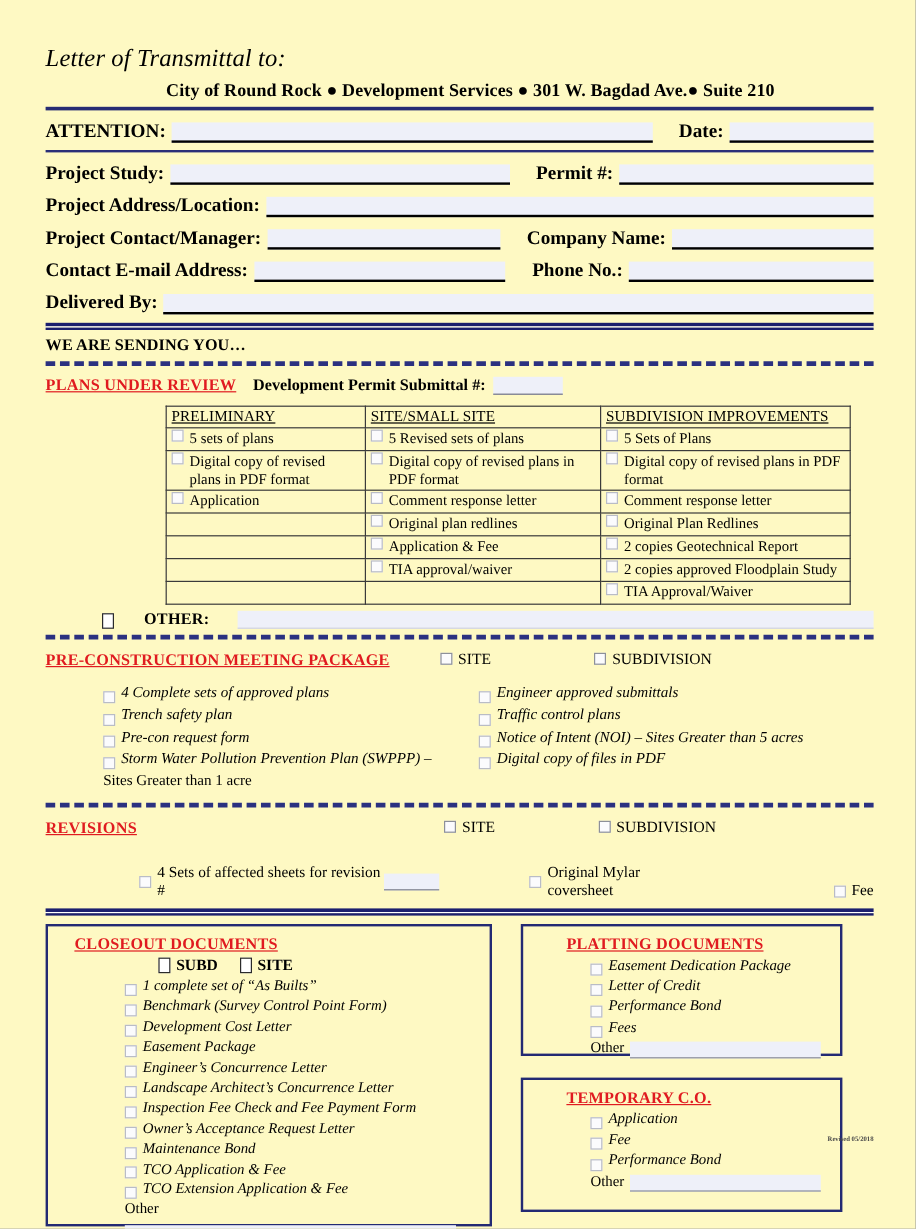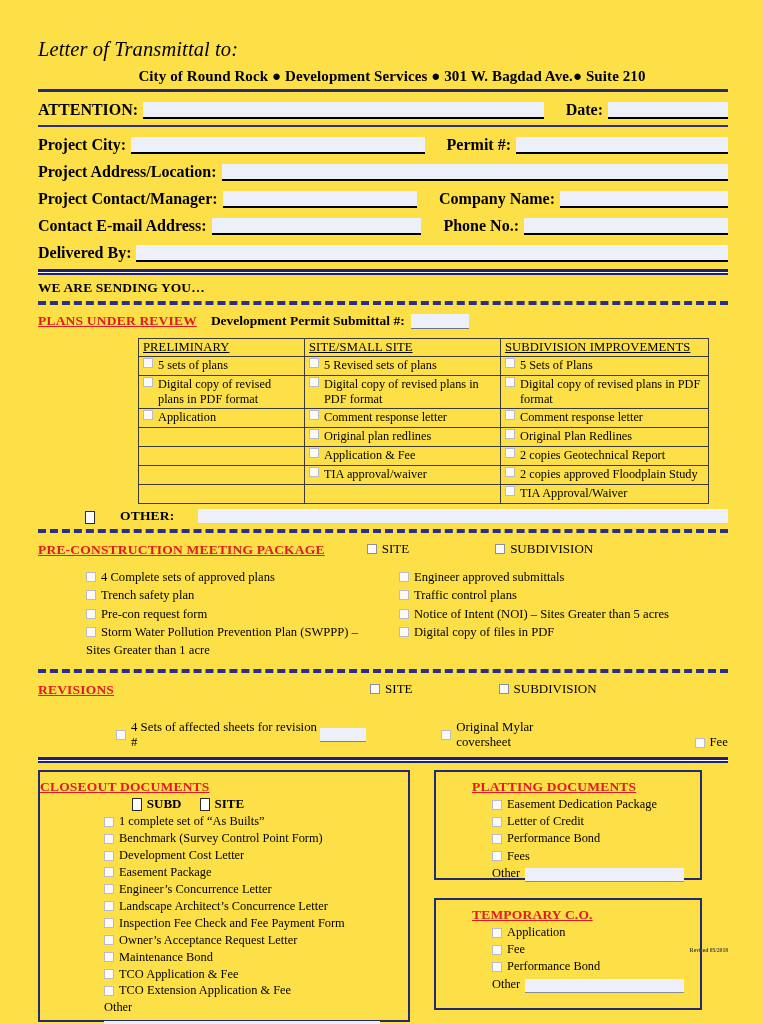--- a/index.html
+++ b/index.html
@@ -1,18 +1,18 @@
 <!DOCTYPE html>
 <html><head>
 <meta charset="utf-8">
 <style>
   html,body{margin:0;padding:0;background:#9a9a9a;}
   body{font-family:"Liberation Serif",serif;}
   .page{
-    width:763px;height:1024px;margin:0 auto;background:#fde047;position:relative;
+    width:763px;height:1024px;margin:0 auto;background:#fef9c3;position:relative;
     box-sizing:border-box;padding:0;overflow:hidden;
   }
   .inner{position:absolute;left:38px;top:0;width:690px;}
 
   
   .title-italic{
     font-style:italic;font-size:20.5px;font-weight:400;letter-spacing:.1px;
     padding-top:38px;color:#000;
   }
   .title-bold{
@@ -83,42 +83,42 @@
 
   
   .sec-head-row{display:flex;align-items:baseline;margin-top:8px;}
   .opt{font-size:13px;display:inline-flex;align-items:center;white-space:nowrap;}
   .opt .cb{vertical-align:0;}
 
   .twocol{display:flex;margin-top:10px;font-size:12.6px;line-height:1.45;}
   .twocol .col{width:50%;}
   .twocol .col.left{padding-left:48px;box-sizing:border-box;}
   .twocol .col.right{padding-left:16px;box-sizing:border-box;}
-  .li{display:flex;align-items:center;}
+  .li{display:flex;align-items:flex-end;font-style:italic;}
   .li .tx{flex:1 1 auto;}
   .cont{padding-left:0;}
 
   .rev-row{display:flex;align-items:flex-end;margin-top:22px;font-size:12.8px;padding-left:78px;}
   .rev-row .seg{display:flex;align-items:center;}
   .rev-blank{width:48px;height:13px;border-bottom:1.3px solid #7d808d;background:#eef0f9;}
   .rev-sp1{width:78px;}
   .rev-sp2{width:112px;}
 
   
   .boxes{display:flex;margin-top:7px;}
   .box{border:2px solid #232a73;box-sizing:border-box;}
   .box-left{width:372px;height:252px;padding:7px 0 0 0;}
   .box-right-wrap{margin-left:24px;width:272px;}
   .box-right{width:268px;padding:7px 0 0 0;}
   .box-right.platting{height:110px;}
   .box-right.tco{height:112px;margin-top:18px;}
 
   .boxhead{
     color:#e01b20;font-weight:bold;text-decoration:underline;font-size:13.5px;
-    letter-spacing:.2px;
+    padding-left:22px;letter-spacing:.2px;
   }
   .boxhead.center{padding-left:36px;}
   .subd-site{
     display:flex;justify-content:center;font-weight:bold;font-size:12.8px;margin-top:1px;
     padding-right:72px;
   }
   .subd-site .opt{margin:0 9px;}
   .boxlist{margin-top:1px;padding-left:64px;font-size:12.4px;line-height:1.365;}
   .boxlist.right{padding-left:56px;line-height:1.38;}
   .other-mini{display:flex;align-items:flex-end;margin-top:0px;}
@@ -145,21 +145,21 @@
       <span class="flabel">ATTENTION:</span>
       <span class="fline" style="flex:1 1 auto;"></span>
       <span class="gap"></span>
       <span class="flabel">Date:</span>
       <span class="fline" style="flex:0 0 120px;"></span>
     </div>
 
     <div class="rule-double rule-navy-thin" style="margin-top:6px;height:2px;background:#2a2f78;"></div>
 
     <div class="frow">
-      <span class="flabel">Project City:</span>
+      <span class="flabel">Project Study:</span>
       <span class="fline" style="flex:1 1 auto;"></span>
       <span class="gap"></span>
       <span class="flabel">Permit #:</span>
       <span class="fline" style="flex:0 0 212px;"></span>
     </div>
 
     <div class="frow">
       <span class="flabel">Project Address/Location:</span>
       <span class="fline" style="flex:1 1 auto;"></span>
     </div>

